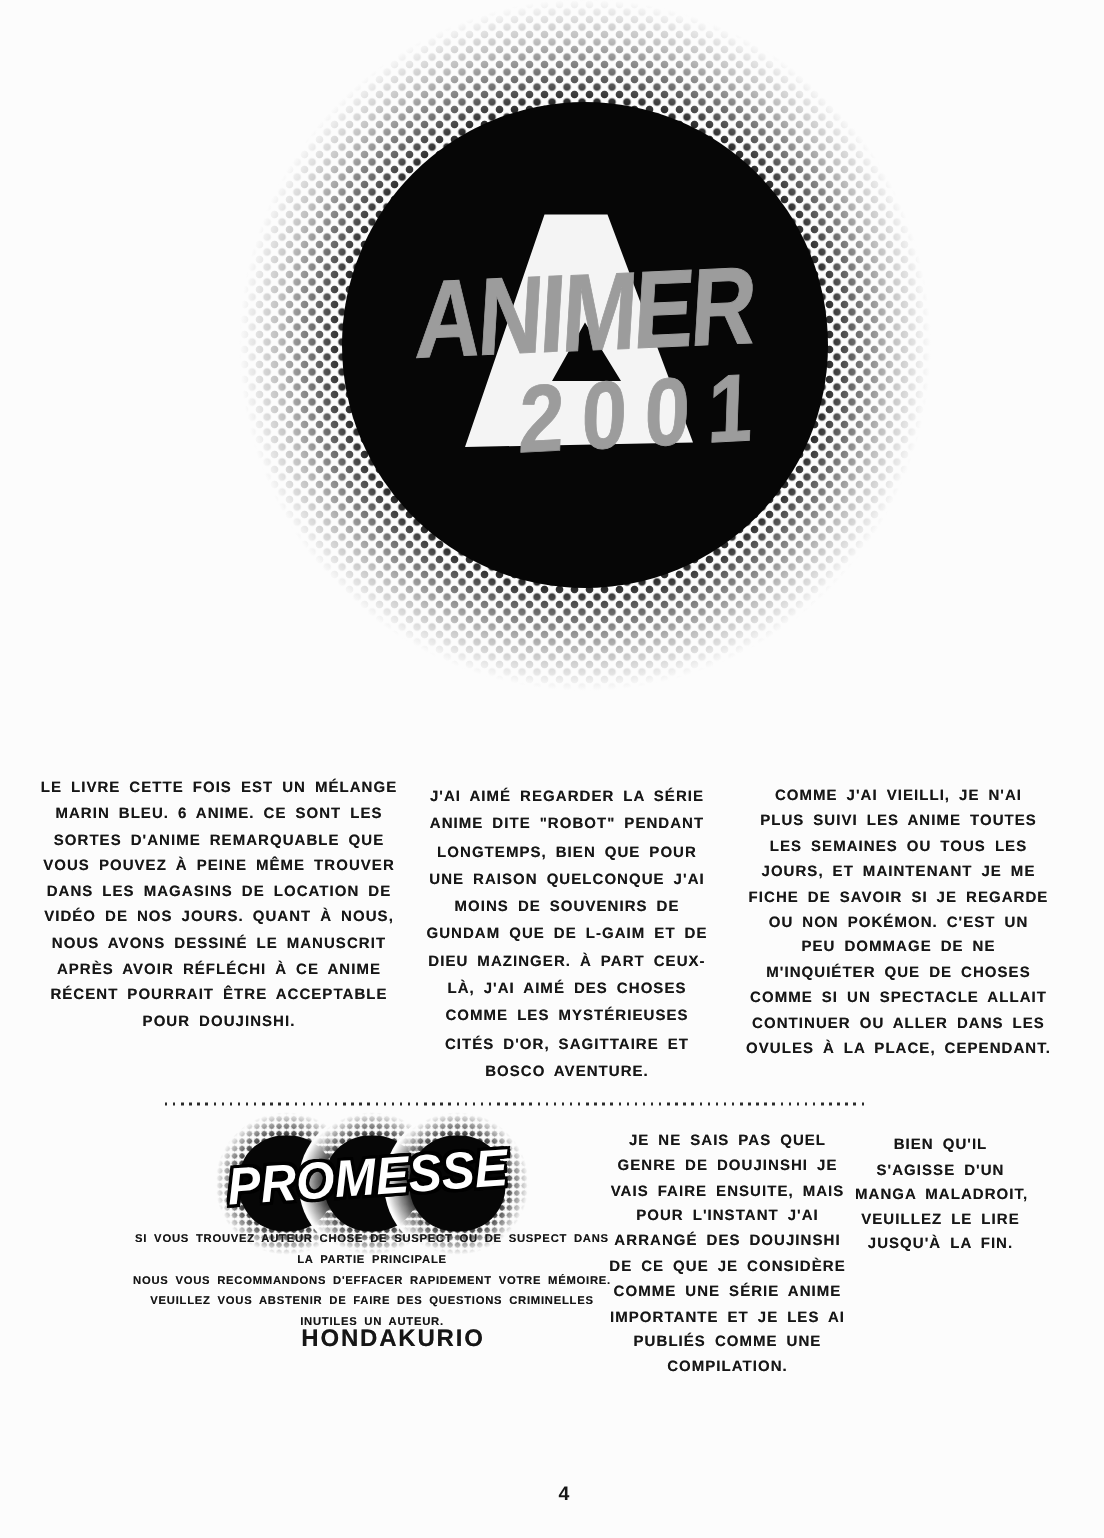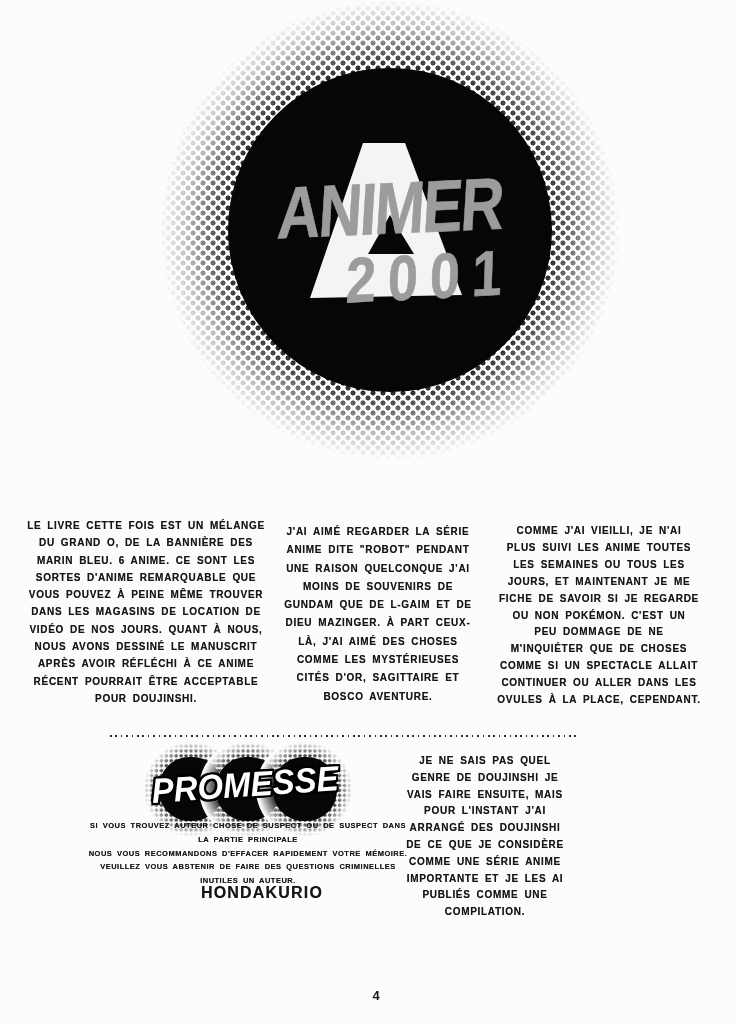--- a/index.html
+++ b/index.html
@@ -124,34 +124,34 @@
     <div class="ht-core"></div>
     <svg class="a-shape" width="464" height="464" viewBox="0 0 464 464" aria-hidden="true">
       <path d="M205,145 L247,145 L304,297 L152,300 Z M232,217 L210,256 L256,256 Z" fill="#f4f4f4" fill-rule="evenodd"></path>
     </svg>
     <div class="logo-text logo-line1">ANIMER</div>
     <div class="logo-text logo-line2">2001</div>
   </div>
 
   <div class="comic col-left">
       <div class="tline">LE LIVRE CETTE FOIS EST UN MÉLANGE</div>
-      <div class="tline">DU GRAND O, DE LA BANNIÈRE DES</div>
       <div class="tline">MARIN BLEU. 6 ANIME. CE SONT LES</div>
       <div class="tline">SORTES D'ANIME REMARQUABLE QUE</div>
       <div class="tline">VOUS POUVEZ À PEINE MÊME TROUVER</div>
       <div class="tline">DANS LES MAGASINS DE LOCATION DE</div>
       <div class="tline">VIDÉO DE NOS JOURS. QUANT À NOUS,</div>
       <div class="tline">NOUS AVONS DESSINÉ LE MANUSCRIT</div>
       <div class="tline">APRÈS AVOIR RÉFLÉCHI À CE ANIME</div>
       <div class="tline">RÉCENT POURRAIT ÊTRE ACCEPTABLE</div>
       <div class="tline">POUR DOUJINSHI.</div>
     </div>
   <div class="comic col-mid">
       <div class="tline">J'AI AIMÉ REGARDER LA SÉRIE</div>
       <div class="tline">ANIME DITE "ROBOT" PENDANT</div>
+      <div class="tline">LONGTEMPS, BIEN QUE POUR</div>
       <div class="tline">UNE RAISON QUELCONQUE J'AI</div>
       <div class="tline">MOINS DE SOUVENIRS DE</div>
       <div class="tline">GUNDAM QUE DE L-GAIM ET DE</div>
       <div class="tline">DIEU MAZINGER. À PART CEUX-</div>
       <div class="tline">LÀ, J'AI AIMÉ DES CHOSES</div>
       <div class="tline">COMME LES MYSTÉRIEUSES</div>
       <div class="tline">CITÉS D'OR, SAGITTAIRE ET</div>
       <div class="tline">BOSCO AVENTURE.</div>
     </div>
   <div class="comic col-right">
@@ -201,16 +201,23 @@
       <div class="tline">GENRE DE DOUJINSHI JE</div>
       <div class="tline">VAIS FAIRE ENSUITE, MAIS</div>
       <div class="tline">POUR L'INSTANT J'AI</div>
       <div class="tline">ARRANGÉ DES DOUJINSHI</div>
       <div class="tline">DE CE QUE JE CONSIDÈRE</div>
       <div class="tline">COMME UNE SÉRIE ANIME</div>
       <div class="tline">IMPORTANTE ET JE LES AI</div>
       <div class="tline">PUBLIÉS COMME UNE</div>
       <div class="tline">COMPILATION.</div>
     </div>
+  <div class="comic col-bright">
+      <div class="tline">BIEN QU'IL</div>
+      <div class="tline">S'AGISSE D'UN</div>
+      <div class="tline">MANGA MALADROIT,</div>
+      <div class="tline">VEUILLEZ LE LIRE</div>
+      <div class="tline">JUSQU'À LA FIN.</div>
+    </div>
 
   <div class="page-number">4</div>
 
 </div>
 
 </body></html>

